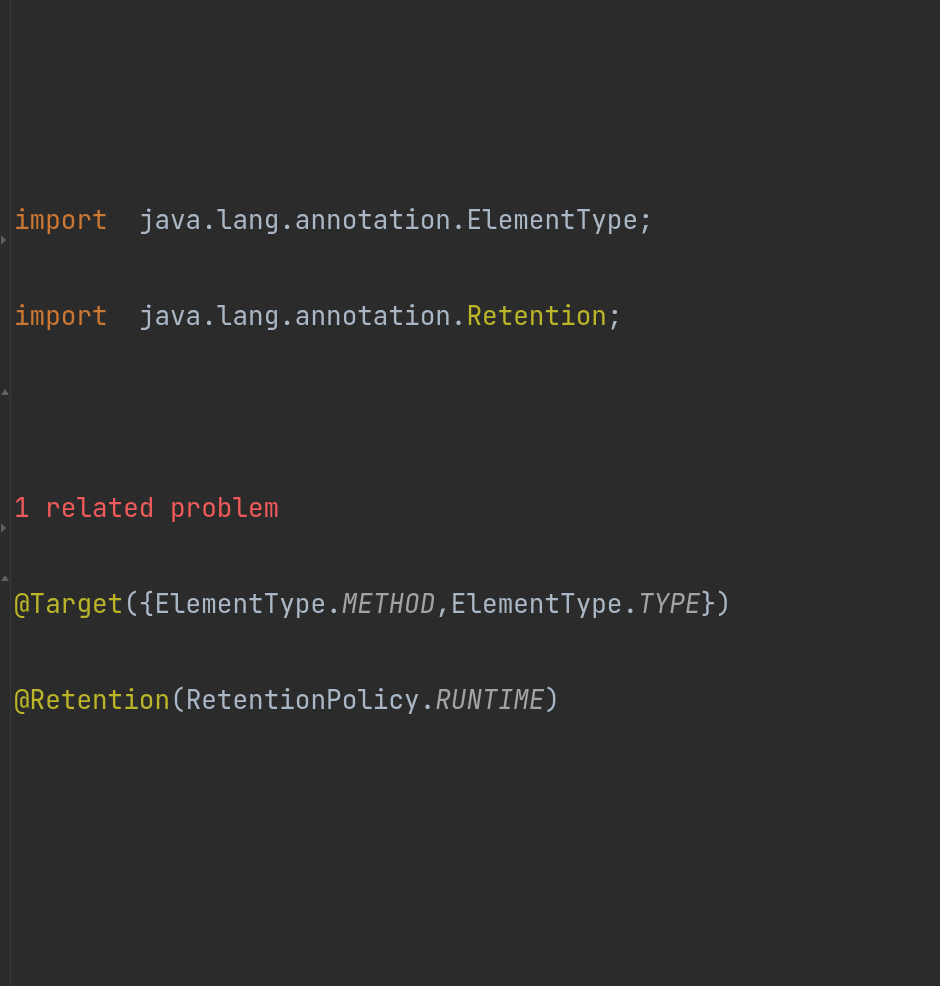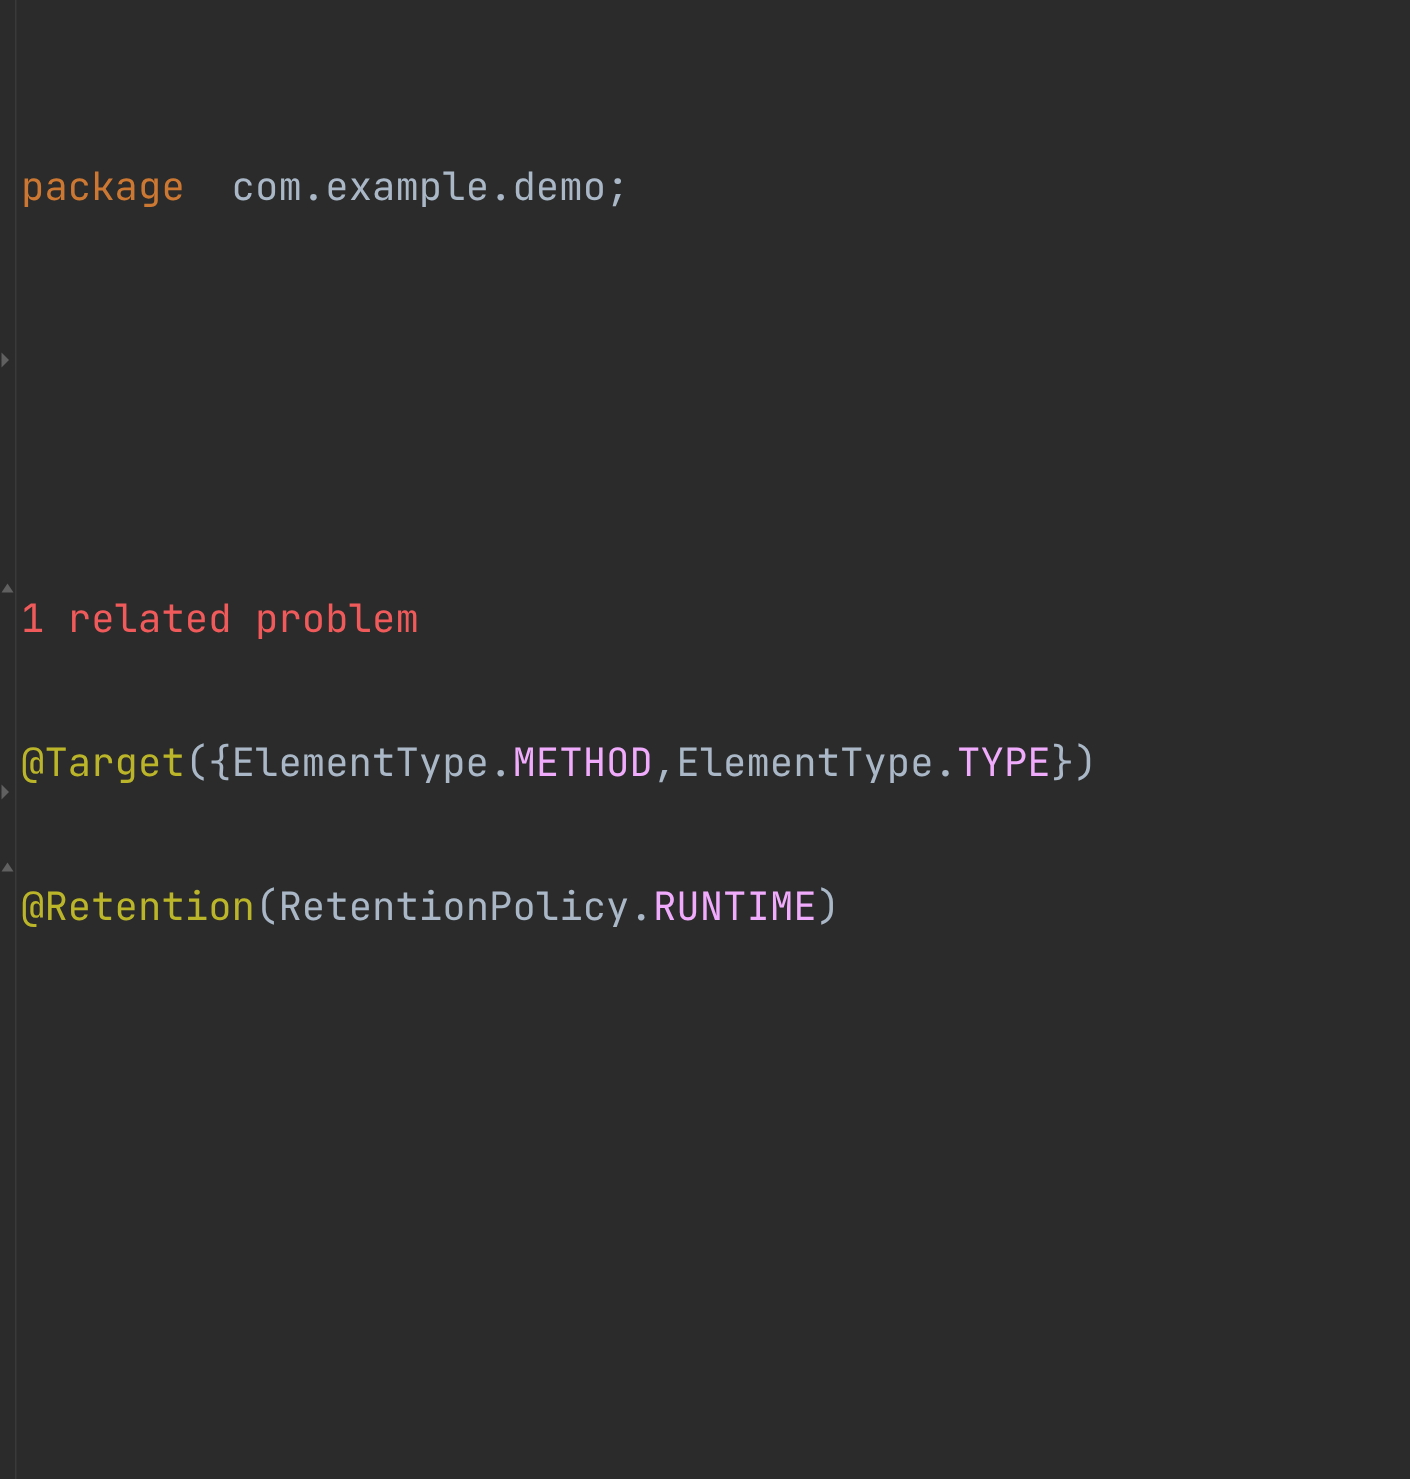--- a/index.html
+++ b/index.html
@@ -18,21 +18,21 @@
     background:#2b2b2b;
     border-right:1px solid #3a3a3a;
   }
   .marker{
     position:absolute;left:0;width:10px;height:12px;
   }
   .marker svg{display:block}
   .kw{color:#cc7832}
   .id{color:#a9b7c6}
   .ann{color:#bbb529}
-  .enum{color:#f0abfc;}
+  .enum{color:#a3a3a3;font-style:italic}
   .pn{color:#a9b7c6}
   .problem{color:#f05a5a}
   .line{display:block;position:relative}
 </style>
 </head>
 <body>
 
 <div class="editor">
 <div class="gutter">
   <span class="marker" style="top:138px">
@@ -49,22 +49,23 @@
     <svg width="10" height="12" viewBox="0 0 10 12">
           <path d="M1 1 L1 11 L6 6 Z" fill="#606060"></path>
         </svg>
   </span>
   <span class="marker" style="top:474px">
     <svg width="10" height="12" viewBox="0 0 10 12">
           <path d="M1 11 L9 11 L5 5 Z" fill="#606060"></path>
         </svg>
   </span>
 </div>
-<span class="line"><span class="kw">package</span>  <span class="id">com</span><span class="pn">.</span><span class="id">example</span><span class="pn">.</span><span class="id">demo</span><span class="pn">;</span></span>
 <span class="line"> </span>
+<span class="line"><span class="kw">import</span>  <span class="id">java</span><span class="pn">.</span><span class="id">lang</span><span class="pn">.</span><span class="id">annotation</span><span class="pn">.</span><span class="id">ElementType</span><span class="pn">;</span></span>
+<span class="line"><span class="kw">import</span>  <span class="id">java</span><span class="pn">.</span><span class="id">lang</span><span class="pn">.</span><span class="id">annotation</span><span class="pn">.</span><span class="ann">Retention</span><span class="pn">;</span></span>
 <span class="line"> </span>
 <span class="line"><span class="problem">1 related problem</span></span>
 <span class="line"><span class="ann">@Target</span><span class="pn">({</span><span class="id">ElementType</span><span class="pn">.</span><span class="enum">METHOD</span><span class="pn">,</span><span class="id">ElementType</span><span class="pn">.</span><span class="enum">TYPE</span><span class="pn">})</span></span>
 <span class="line"><span class="ann">@Retention</span><span class="pn">(</span><span class="id">RetentionPolicy</span><span class="pn">.</span><span class="enum">RUNTIME</span><span class="pn">)</span></span>
 
 
 
 
 
 

